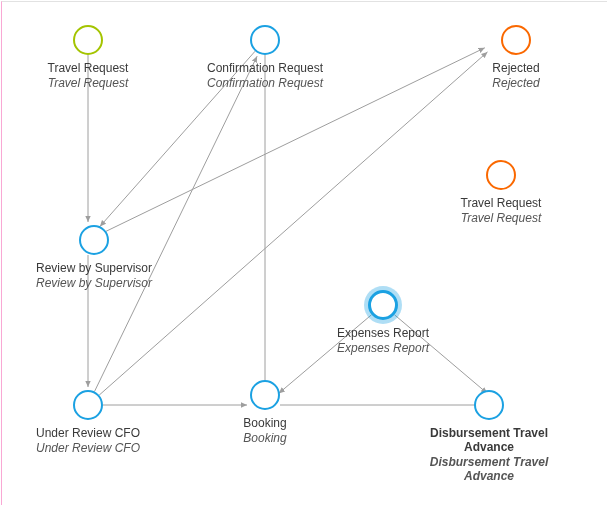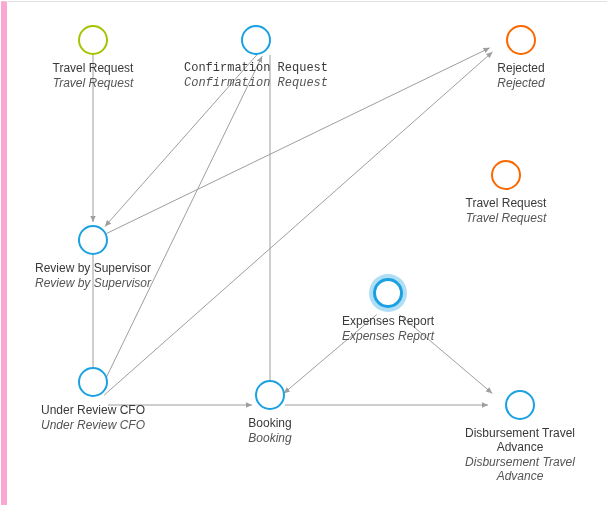--- a/index.html
+++ b/index.html
@@ -11,21 +11,21 @@
     font-size: 12px;
     color: #3a3a3a;
     background: #fff;
     overflow: hidden;
   }
   .canvas {
     position: relative;
     width: 606px;
     height: 504px;
     border-top: 1px solid #e2e2e2;
-    border-left: 6px solid #f9a8d4;
+    border-left: 1px solid #f9a8d4;
     margin: 1px 0 0 1px;
     box-sizing: border-box;
   }
   svg.edges {
     position: absolute;
     inset: 0;
     width: 100%;
     height: 100%;
     pointer-events: none;
   }
@@ -76,54 +76,54 @@
         <line x1="369.6" y1="312.7" x2="276.7" y2="391.4"></line>
         <line x1="392.4" y1="312.7" x2="485.3" y2="391.4"></line>
       </g>
   </svg>
   <div id="nodes-layer">
       <div class="node" style="left: 86px; top: 23px;">
         <div class="circle green"></div>
         <div class="title">Travel Request</div>
         <div class="sub">Travel Request</div>
       </div>
-      <div class="node" style="left: 249px; top: 23px; font-family: Liberation Mono, monospace;">
+      <div class="node" style="left: 263px; top: 23px;">
         <div class="circle blue"></div>
         <div class="title">Confirmation Request</div>
         <div class="sub">Confirmation Request</div>
       </div>
       <div class="node" style="left: 514px; top: 23px;">
         <div class="circle orange"></div>
         <div class="title">Rejected</div>
         <div class="sub">Rejected</div>
       </div>
       <div class="node" style="left: 499px; top: 158px;">
         <div class="circle orange"></div>
         <div class="title">Travel Request</div>
         <div class="sub">Travel Request</div>
       </div>
-      <div class="node" style="left: 86px; top: 223px;">
+      <div class="node" style="left: 92px; top: 223px;">
         <div class="circle blue"></div>
         <div class="title">Review by Supervisor</div>
         <div class="sub">Review by Supervisor</div>
       </div>
-      <div class="node" style="left: 381px; top: 276px;">
+      <div class="node" style="left: 381px; top: 288px;">
         <div class="circle blue sel"></div>
         <div class="title">Expenses Report</div>
         <div class="sub">Expenses Report</div>
       </div>
-      <div class="node" style="left: 86px; top: 365px;">
+      <div class="node" style="left: 86px; top: 388px;">
         <div class="circle blue"></div>
         <div class="title">Under Review CFO</div>
         <div class="sub">Under Review CFO</div>
       </div>
       <div class="node" style="left: 263px; top: 378px;">
         <div class="circle blue"></div>
         <div class="title">Booking</div>
         <div class="sub">Booking</div>
       </div>
-      <div class="node" style="left: 513px; top: 388px;">
+      <div class="node" style="left: 487px; top: 388px; font-weight: bold;">
         <div class="circle blue"></div>
         <div class="title">Disbursement Travel Advance</div>
         <div class="sub">Disbursement Travel Advance</div>
       </div>
     </div>
 </div>
 
 </body></html>

